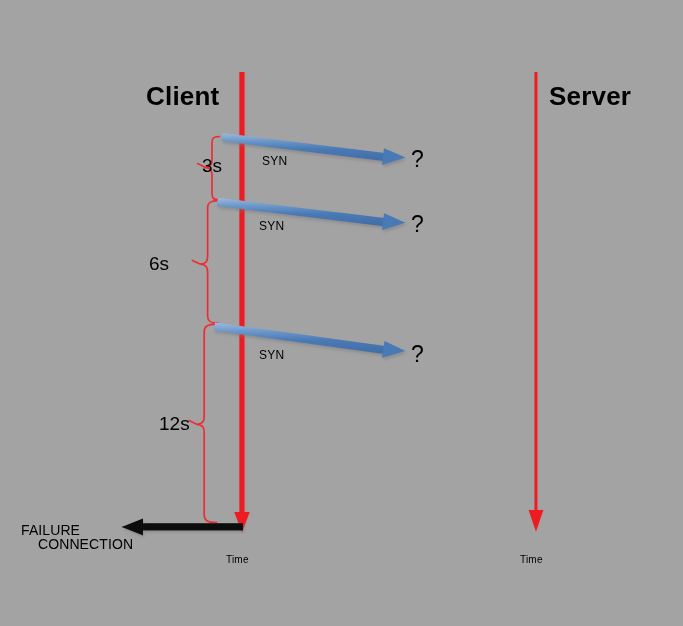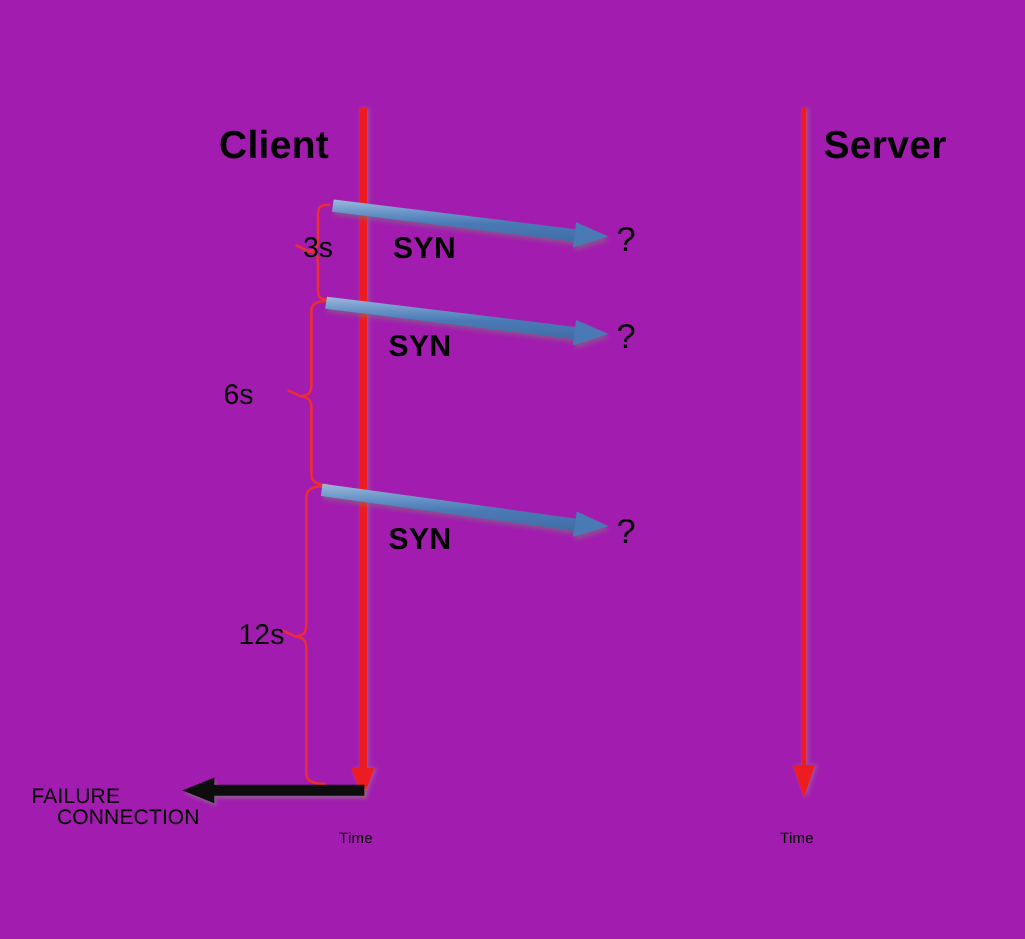--- a/index.html
+++ b/index.html
@@ -9,21 +9,21 @@
     background: #ffffff;
   }
   body {
     font-family: "Liberation Sans", sans-serif;
     -webkit-font-smoothing: antialiased;
   }
   #stage {
     position: relative;
     width: 683px;
     height: 626px;
-    background: #a21caf;
+    background: #a3a3a3;
     overflow: hidden;
   }
   #vector-layer {
     position: absolute;
     left: 0;
     top: 0;
     width: 683px;
     height: 626px;
   }
   .lbl {
@@ -31,22 +31,22 @@
     white-space: pre;
     color: #000000;
     line-height: 1.15;
   }
   .title-lbl {
     font-size: 26px;
     font-weight: bold;
     letter-spacing: 0.2px;
   }
   .syn-lbl {
-    font-size: 20px;
-    font-weight: bold;
+    font-size: 12px;
+    font-weight: normal;
     letter-spacing: 0.3px;
   }
   .qmark-lbl {
     font-size: 23px;
     font-weight: normal;
   }
   .timer-lbl {
     font-size: 19px;
     font-weight: normal;
   }

